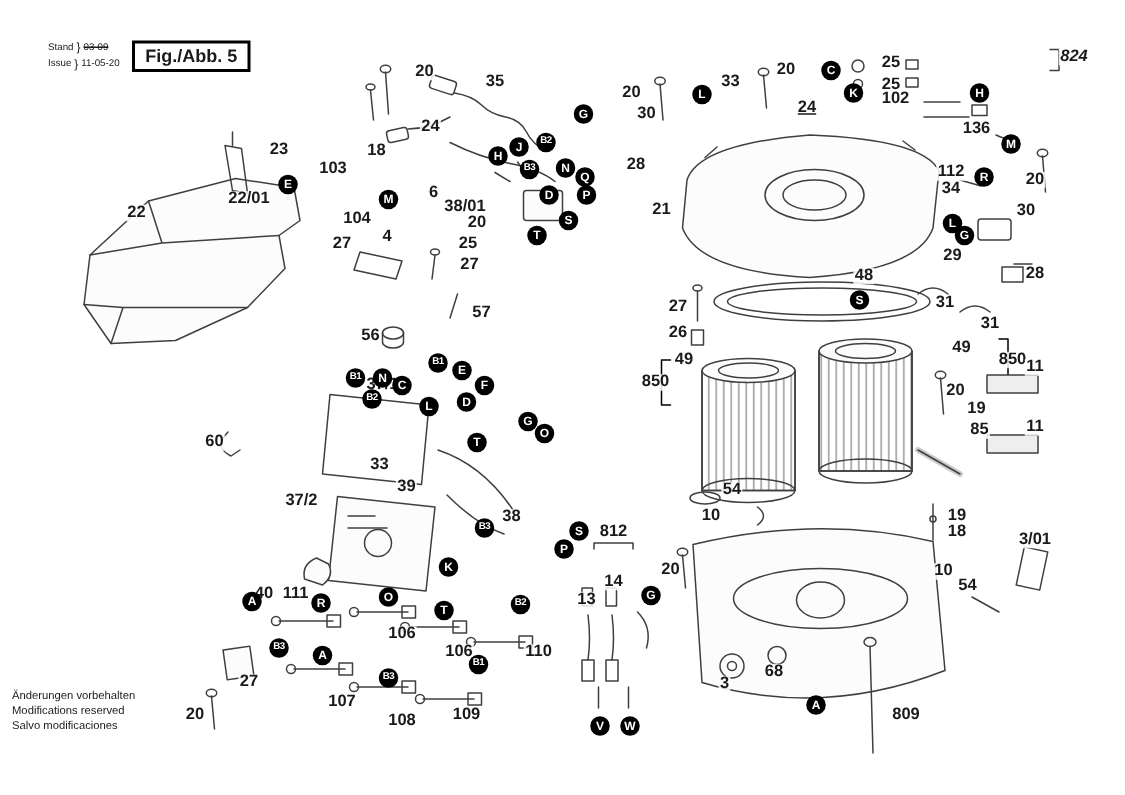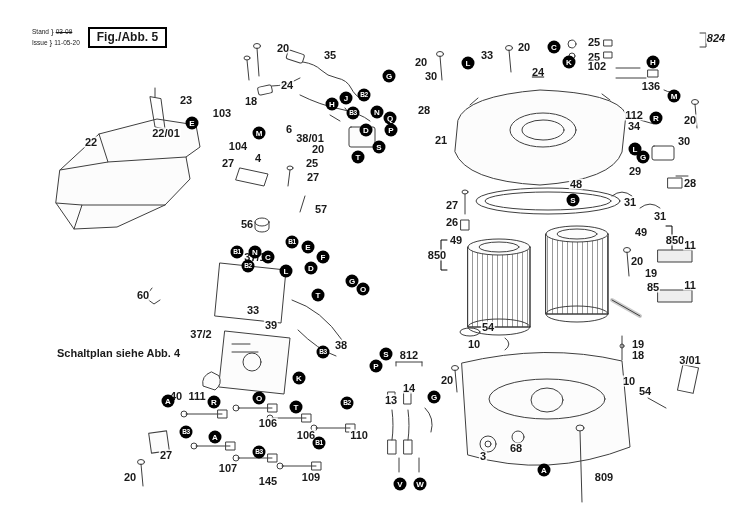--- a/index.html
+++ b/index.html
@@ -235,23 +235,27 @@
           <span>Issue</span>
           <span class="brace">}</span>
           <span>11-05-20</span>
         </div>
       </div>
       <div class="fig-box">Fig./Abb. 5</div>
     </div>
   </div>
 
   <div class="notes">
-    <div>Schaltplan siehe Abb. 4</div>
   </div>
 
+  <div class="footer">
+    <div>Änderungen vorbehalten</div>
+    <div>Modifications reserved</div>
+    <div>Salvo modificaciones</div>
+  </div>
 
   <div id="callout-layer">
       <span class="callout" style="left: 283px; top: 48px;">20</span>
       <span class="callout" style="left: 330px; top: 55px;">35</span>
       <span class="callout" style="left: 287px; top: 85px;">24</span>
       <span class="callout" style="left: 251px; top: 101px;">18</span>
       <span class="callout" style="left: 186px; top: 100px;">23</span>
       <span class="callout" style="left: 222px; top: 113px;">103</span>
       <span class="callout" style="left: 166px; top: 133px;">22/01</span>
       <span class="callout" style="left: 91px; top: 142px;">22</span>
@@ -269,21 +273,21 @@
       <span class="callout" style="left: 215px; top: 257px; margin-left: 40px;">37/1</span>
       <span class="callout" style="left: 201px; top: 334px;">37/2</span>
       <span class="callout" style="left: 253px; top: 310px;">33</span>
       <span class="callout" style="left: 271px; top: 325px;">39</span>
       <span class="callout" style="left: 341px; top: 345px;">38</span>
       <span class="callout" style="left: 176px; top: 396px;">40</span>
       <span class="callout" style="left: 197px; top: 396px;">111</span>
       <span class="callout" style="left: 166px; top: 455px;">27</span>
       <span class="callout" style="left: 130px; top: 477px;">20</span>
       <span class="callout" style="left: 228px; top: 468px;">107</span>
-      <span class="callout" style="left: 268px; top: 481px;">145</span>
+      <span class="callout" style="left: 268px; top: 481px;">108</span>
       <span class="callout" style="left: 311px; top: 477px;">109</span>
       <span class="callout" style="left: 359px; top: 435px;">110</span>
       <span class="callout" style="left: 268px; top: 423px;">106</span>
       <span class="callout" style="left: 306px; top: 435px;">106</span>
       <span class="callout" style="left: 409px; top: 355px;">812</span>
       <span class="callout" style="left: 409px; top: 388px;">14</span>
       <span class="callout" style="left: 391px; top: 400px;">13</span>
       <span class="callout" style="left: 447px; top: 380px;">20</span>
       <span class="callout" style="left: 483px; top: 456px;">3</span>
       <span class="callout" style="left: 516px; top: 448px;">68</span>

